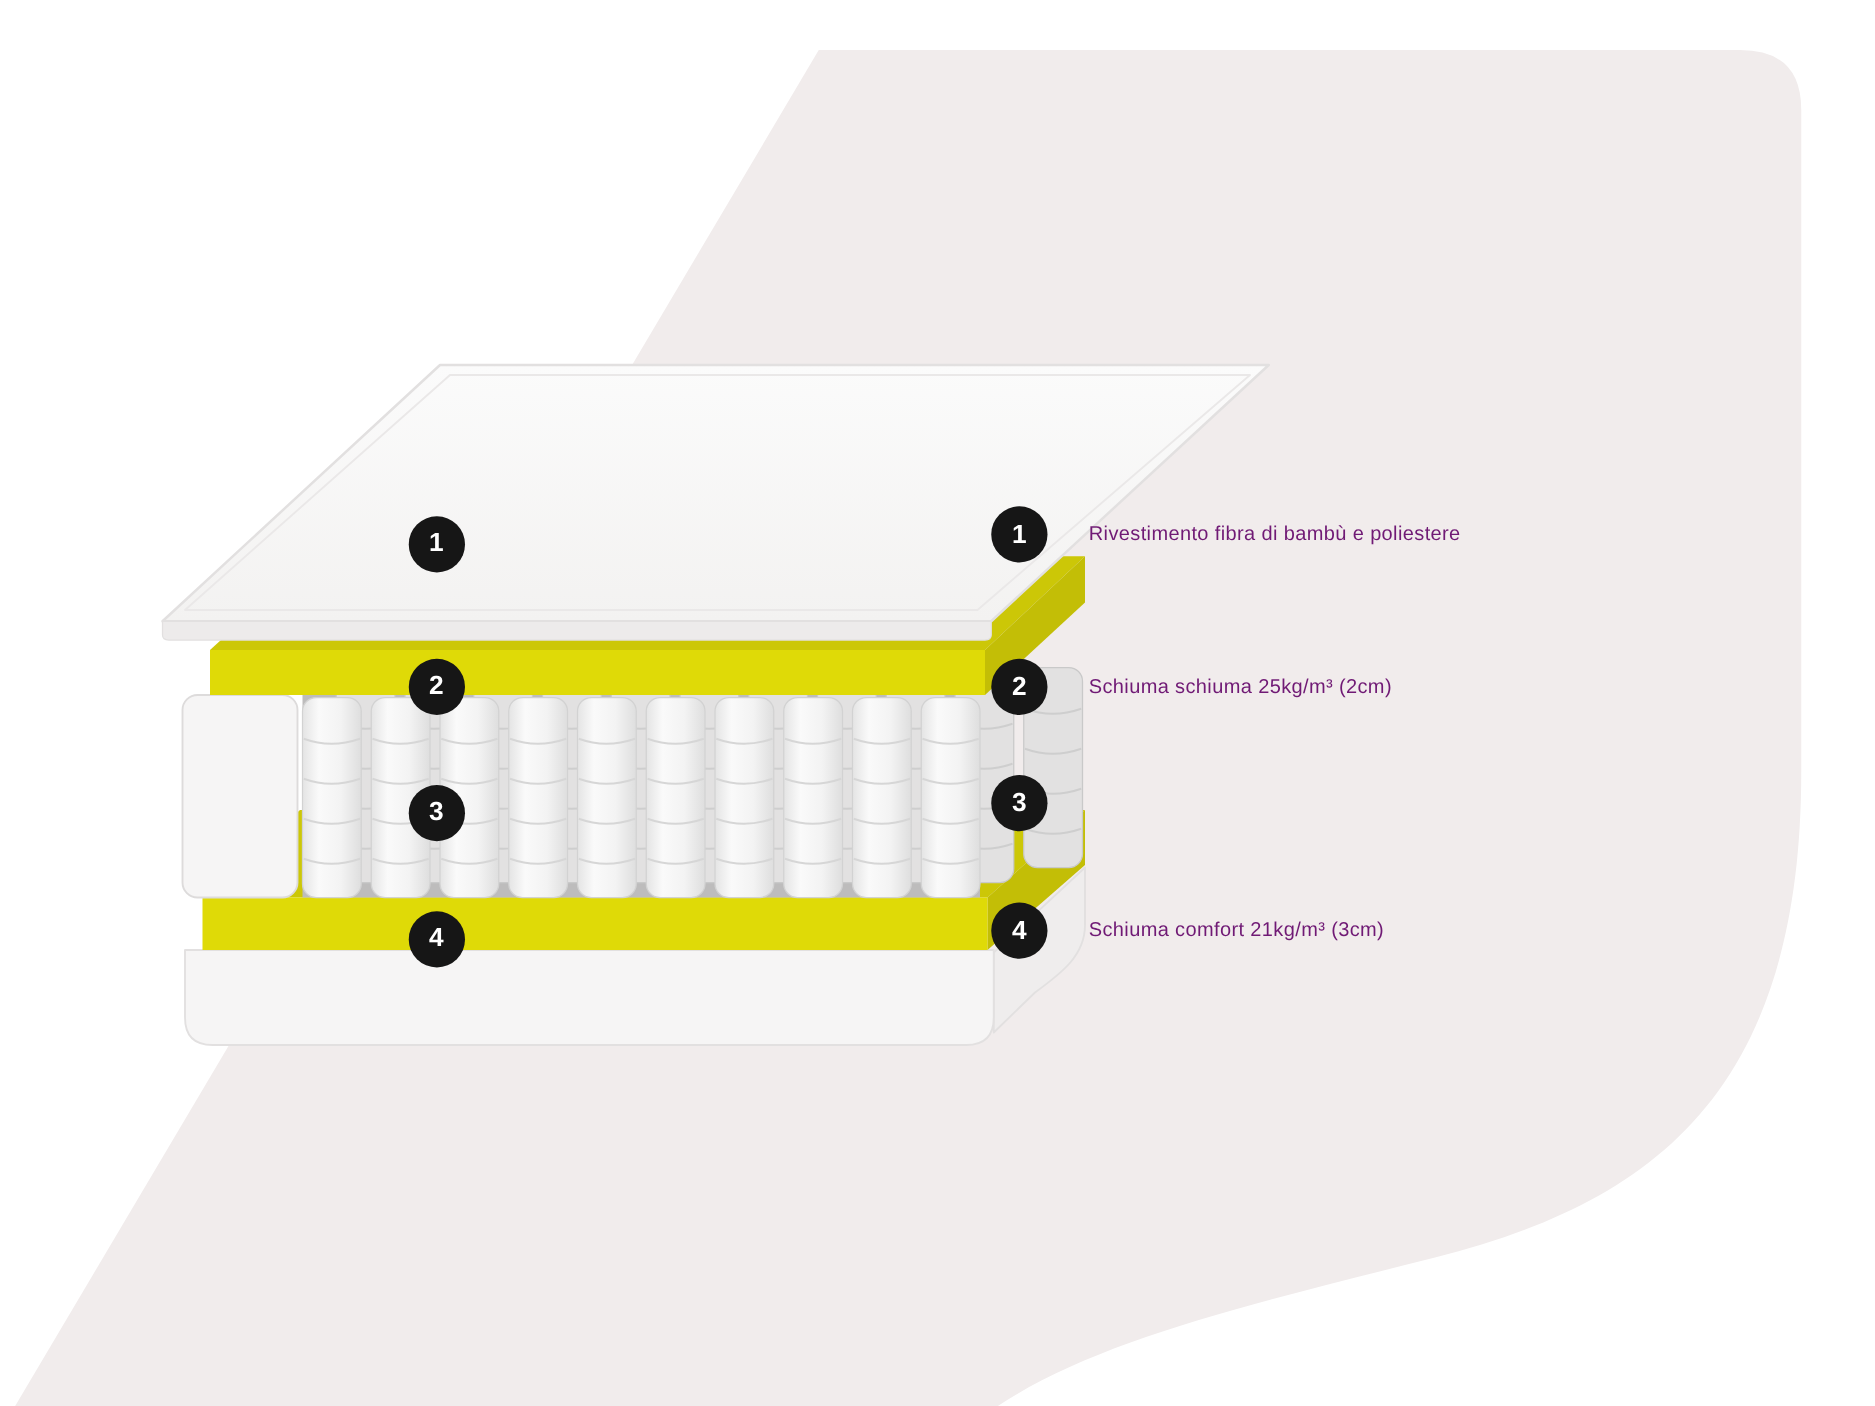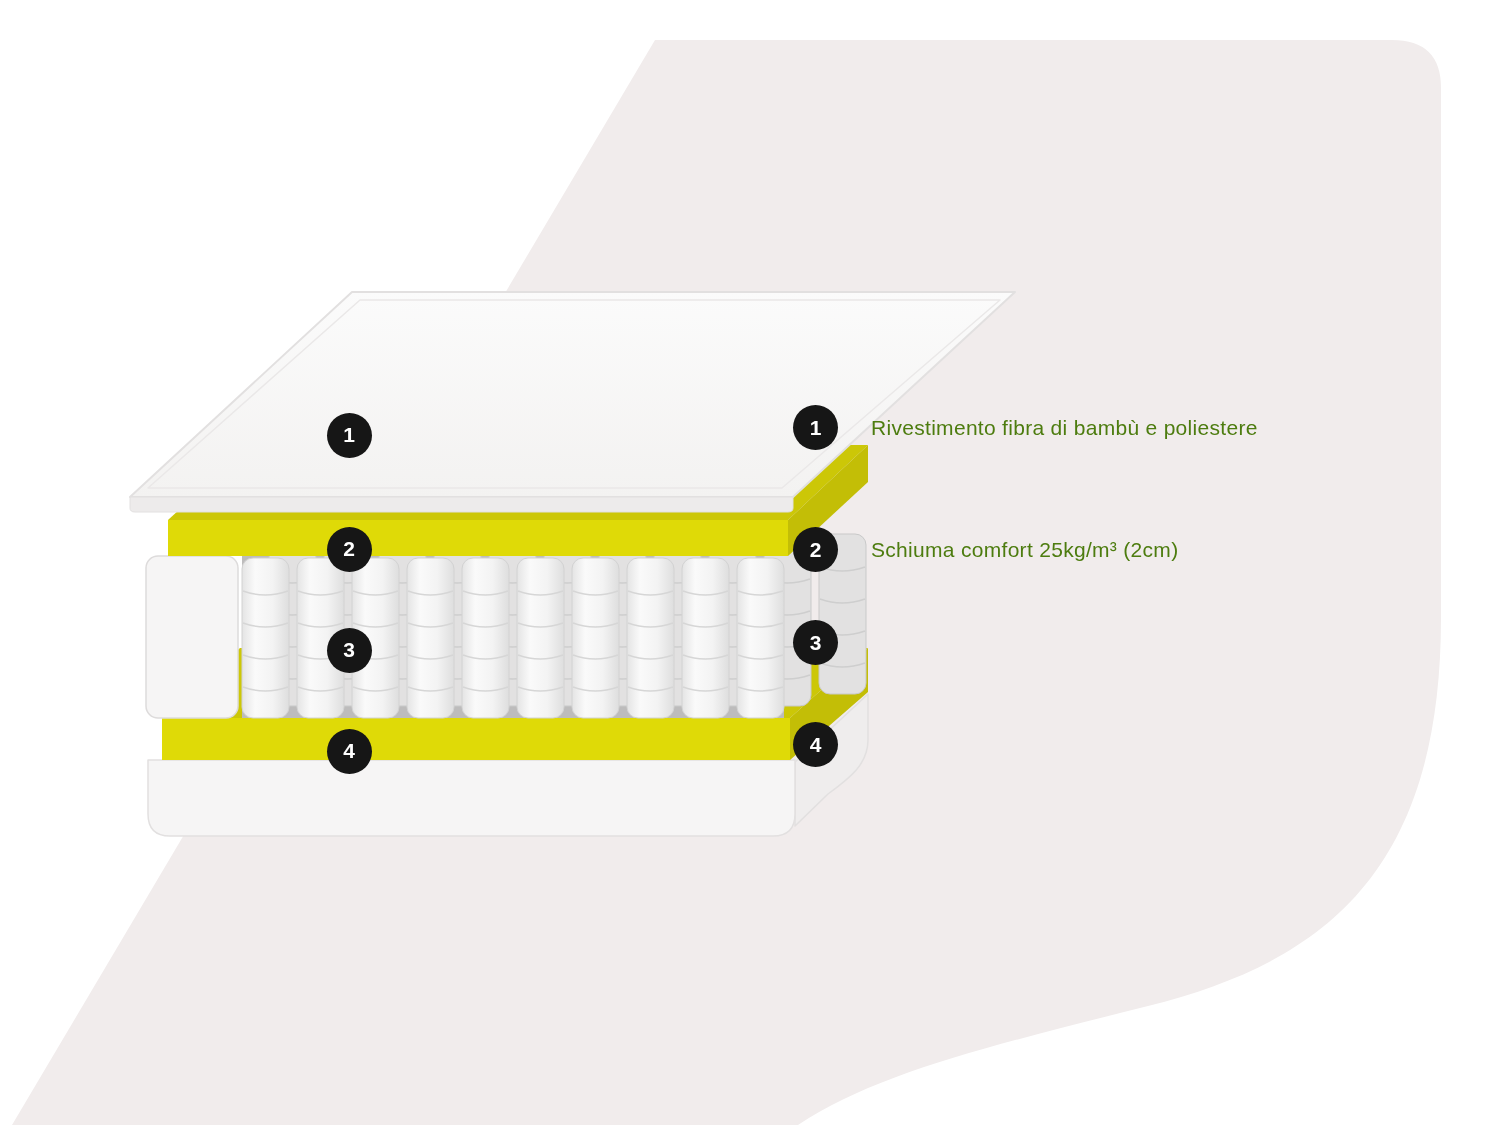--- a/index.html
+++ b/index.html
@@ -39,24 +39,24 @@
   .badge {
     flex:0 0 auto;
     width:45px; height:45px;
     border-radius:50%;
     background:#161616;
     color:#ffffff;
     display:flex; align-items:center; justify-content:center;
     font-size:21px; font-weight:700;
   }
   .legend-text {
-    font-size:21px;
+    font-size:16px;
     line-height:30px;
     font-weight:500;
-    color:#4d7c0f;
+    color:#701a75;
     letter-spacing:0.3px;
     white-space:nowrap;
   }
   .legend-text span { display:block; }
 </style>
 </head>
 <body>
 
 <svg class="stage" viewBox="0 0 1500 1125" xmlns="http://www.w3.org/2000/svg" xmlns:xlink="http://www.w3.org/1999/xlink">
   <defs>
@@ -155,27 +155,30 @@
   <div class="legend-item" style="top:405px;">
     <div class="badge">1</div>
     <div class="legend-text">
       <span>Rivestimento fibra di bambù e poliestere</span>
     </div>
   </div>
 
   <div class="legend-item" style="top:527px;">
     <div class="badge">2</div>
     <div class="legend-text">
-      <span>Schiuma comfort 25kg/m³ (2cm)</span>
+      <span>Schiuma schiuma 25kg/m³ (2cm)</span>
     </div>
   </div>
 
   <div class="legend-item" style="top:620px;">
     <div class="badge">3</div>
     <div class="legend-text">
     </div>
   </div>
 
   <div class="legend-item" style="top:722px;">
     <div class="badge">4</div>
+    <div class="legend-text">
+      <span>Schiuma comfort 21kg/m³ (3cm)</span>
+    </div>
   </div>
 
 </div>
 
 </body></html>

